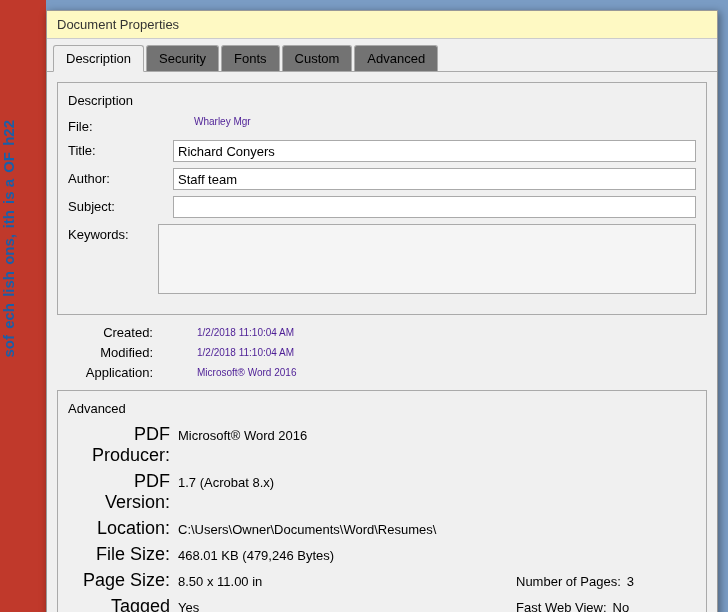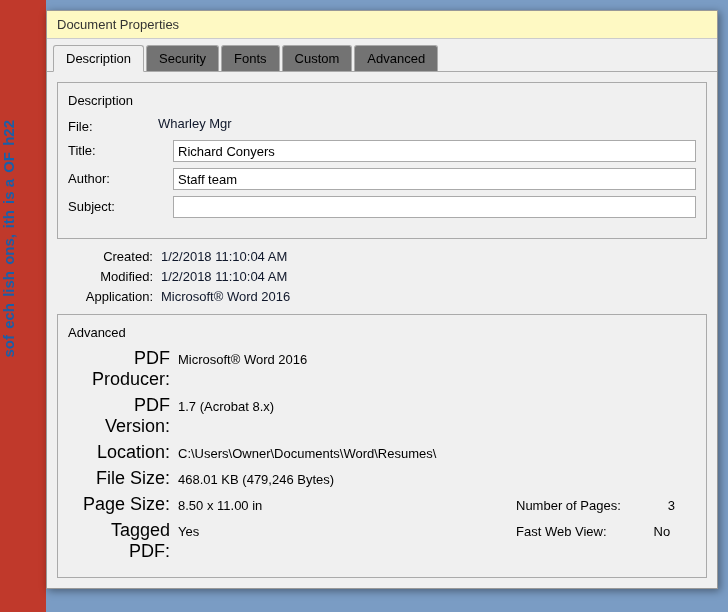--- a/index.html
+++ b/index.html
@@ -108,22 +108,23 @@
     }
     .info-label {
       width: 100px;
       text-align: right;
       padding-right: 8px;
       color: #000;
       font-size: 13px;
       flex-shrink: 0;
     }
     .info-value {
-      color: #0f172a;
-      font-size: 13px;
+      color: #4c1d95;
+      font-size: 10px;
+      margin-left: 36px;
     }
     .advanced-section {
       border: 1px solid #aaa;
       padding: 10px;
       background: #f0f0f0;
     }
     .advanced-title {
       font-size: 13px;
       margin-bottom: 8px;
     }
@@ -151,21 +152,20 @@
     }
     .adv-left {
       display: flex;
       flex: 1;
       align-items: baseline;
     }
     .adv-right {
       display: flex;
       align-items: flex-end;
       min-width: 180px;
-      gap: 41px;
     }
     .adv-right-label {
       font-size: 13px;
       margin-right: 6px;
       white-space: nowrap;
     }
     .adv-right-value {
       font-size: 13px;
     }
     .left-bg {
@@ -250,20 +250,24 @@
       <div class="field-row">
         <span class="field-label">Author:</span>
         <input class="field-input" type="text" value="Staff team" style="">
       </div>
 
       <div class="field-row">
         <span class="field-label">Subject:</span>
         <input class="field-input" type="text" style="">
       </div>
 
+      <div class="field-row">
+        <span class="field-label">Keywords:</span>
+        <textarea class="field-textarea" style=""></textarea>
+      </div>
     </div>
 
     <div style="margin-bottom: 10px; padding: 0 4px;">
       <div class="info-row">
         <span class="info-label">Created:</span>
         <span class="info-value">1/2/2018 11:10:04 AM</span>
       </div>
       <div class="info-row">
         <span class="info-label">Modified:</span>
         <span class="info-value">1/2/2018 11:10:04 AM</span>

